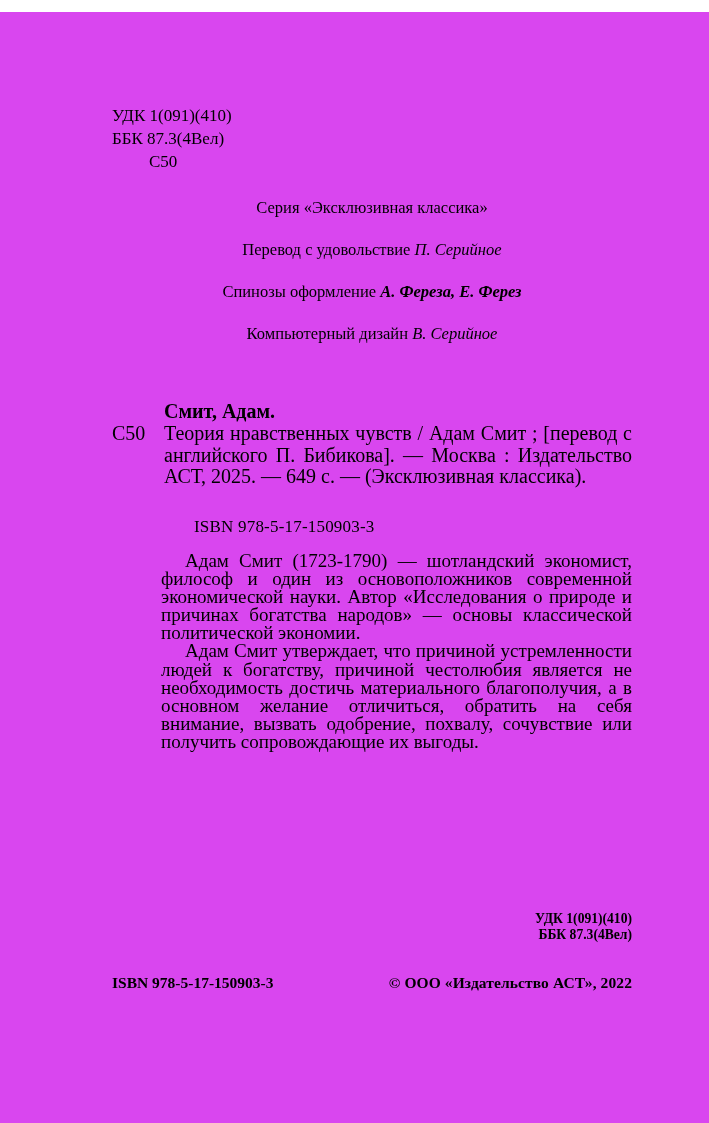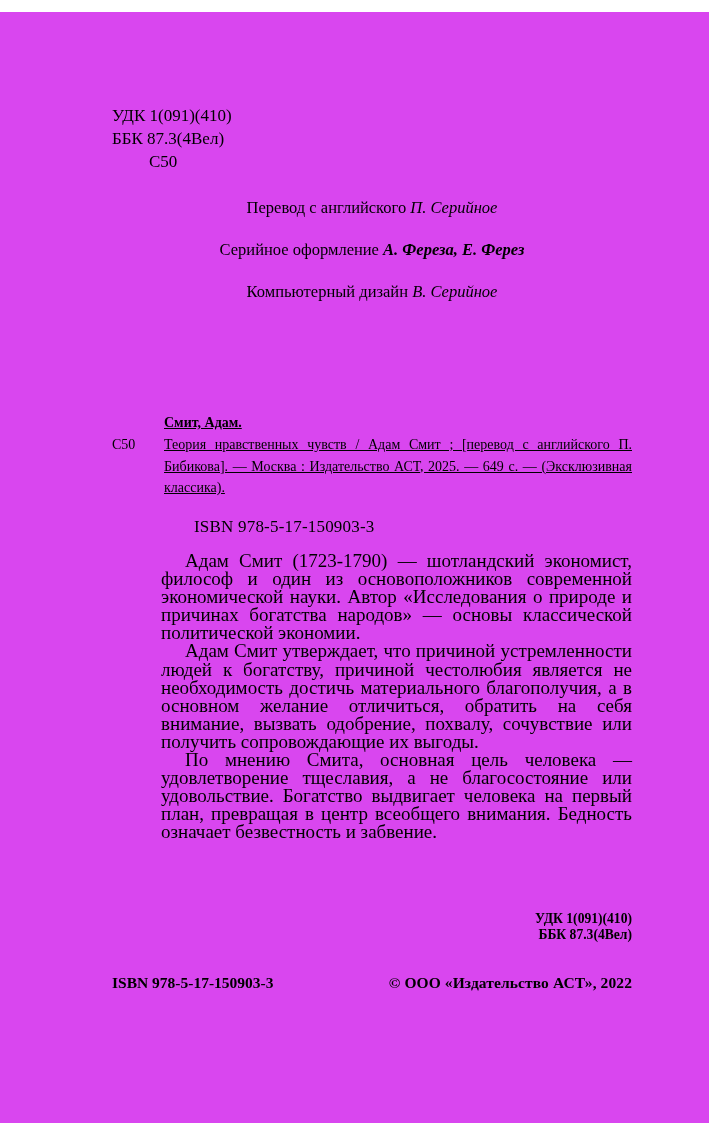--- a/index.html
+++ b/index.html
@@ -50,24 +50,23 @@
     white-space: nowrap;
   }
   .credits .credit-line:last-child { margin-bottom: 0; }
   .nm { font-style: italic; }
   .nm-b { font-style: italic; font-weight: bold; }
 
   
   .biblio {
     position: absolute;
     left: 112px;
-    top: 400px;
+    top: 389px;
     width: 520px;
-    font-size: 14px;
-    text-decoration: underline;
+    font-size: 20px;
   }
   .biblio .author-head {
     font-weight: bold;
     margin-left: 52px;
     line-height: 21px;
   }
   .biblio .rec-wrap {
     position: relative;
     margin-top: 1px;
   }
@@ -144,42 +143,42 @@
 
 <div class="page">
 
   <div class="class-block">
     <span class="code-line">УДК 1(091)(410)</span>
     <span class="code-line">ББК 87.3(4Вел)</span>
     <span class="code-line sig">С50</span>
   </div>
 
   <div class="credits">
+    <span class="credit-line">Серия «Эксклюзивная классика»</span>
 
-    <span class="credit-line"><span>Перевод с английского </span><span class="nm">П. Серийное</span></span>
+    <span class="credit-line"><span>Перевод с удовольствие </span><span class="nm">П. Серийное</span></span>
 
-    <span class="credit-line"><span>Серийное оформление </span><span class="nm-b">А. Фереза, Е. Ферез</span></span>
+    <span class="credit-line"><span>Спинозы оформление </span><span class="nm-b">А. Фереза, Е. Ферез</span></span>
 
     <span class="credit-line"><span>Компьютерный дизайн </span><span class="nm">В. Серийное</span></span>
   </div>
 
   <div class="biblio">
     <div class="author-head">Смит, Адам.</div>
     <div class="rec-wrap">
       <span class="shelf-mark">С50</span>
       <div class="rec-body">Теория нравственных чувств / Адам Смит ; [перевод с английского П. Бибикова]. — Москва : Издательство АСТ, 2025. — 649 с. — (Эксклюзивная классика).</div>
     </div>
   </div>
 
   <div class="isbn-inner">ISBN 978-5-17-150903-3</div>
 
   <div class="annotation">
     <p>Адам Смит (1723-1790) — шотландский экономист, философ и один из основоположников современной экономической науки. Автор «Исследования о природе и причинах богатства народов» — основы классической политической экономии.</p>
     <p>Адам Смит утверждает, что причиной устремленности людей к богатству, причиной честолюбия является не необходимость достичь материального благополучия, а в основном желание отличиться, обратить на себя внимание, вызвать одобрение, похвалу, сочувствие или получить сопровождающие их выгоды.</p>
-    <p>По мнению Смита, основная цель человека — удовлетворение тщеславия, а не благосостояние или удовольствие. Богатство выдвигает человека на первый план, превращая в центр всеобщего внимания. Бедность означает безвестность и забвение.</p>
   </div>
 
   <div class="class-repeat">
     <span>УДК 1(091)(410)</span>
     <span>ББК 87.3(4Вел)</span>
   </div>
 
   <div class="footer">
     <span>ISBN 978-5-17-150903-3</span>
     <span class="copyright">© ООО «Издательство АСТ», 2022</span>

